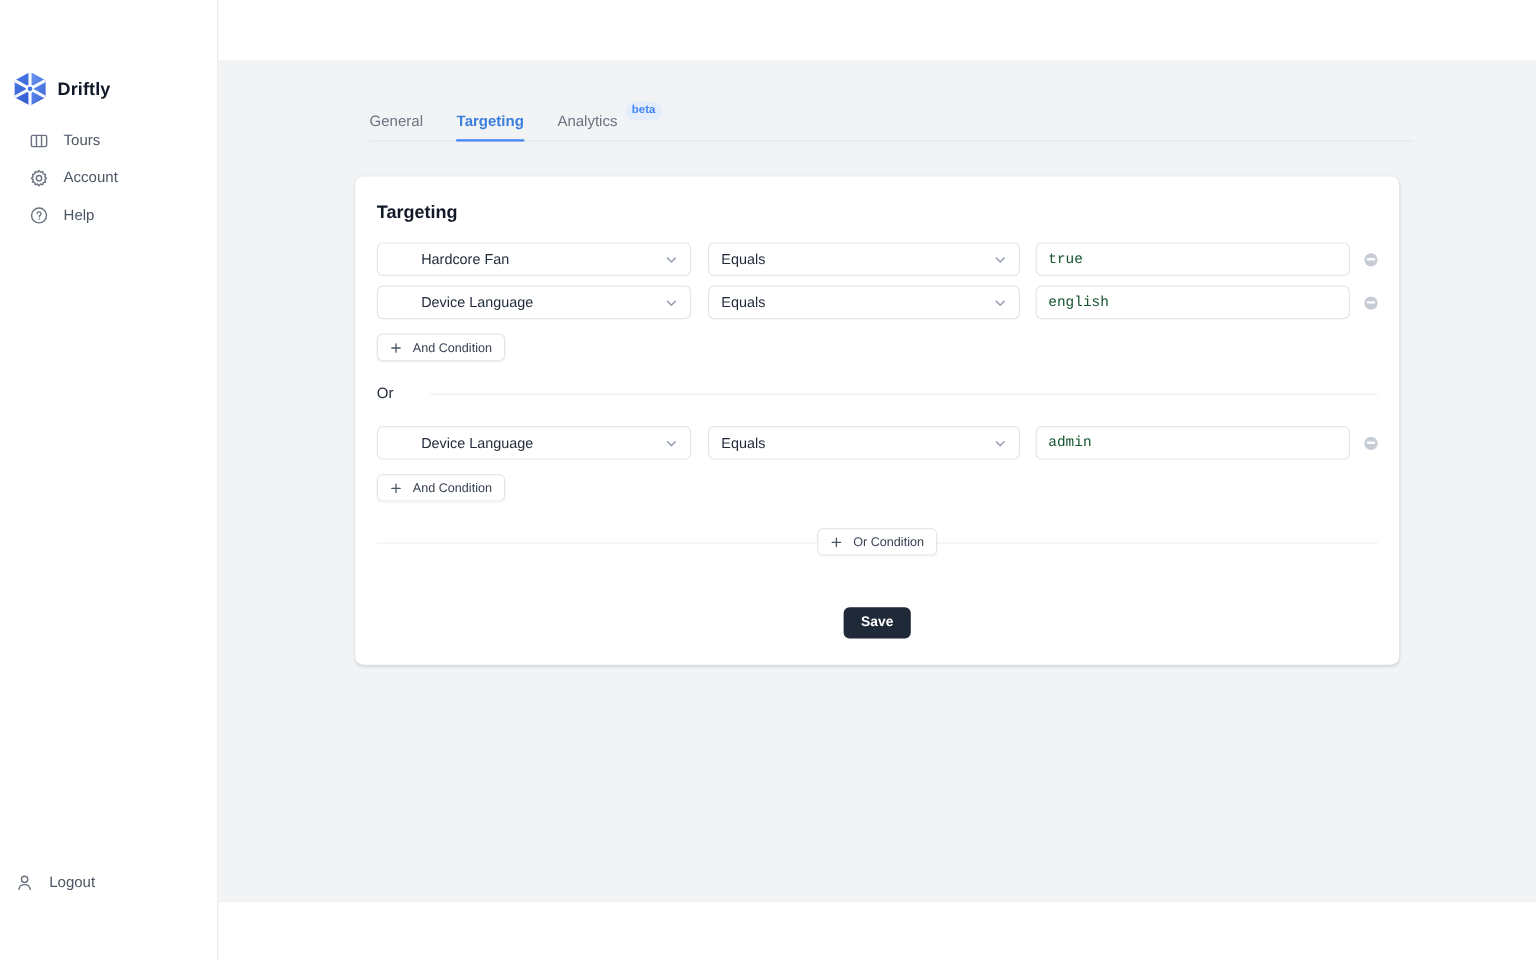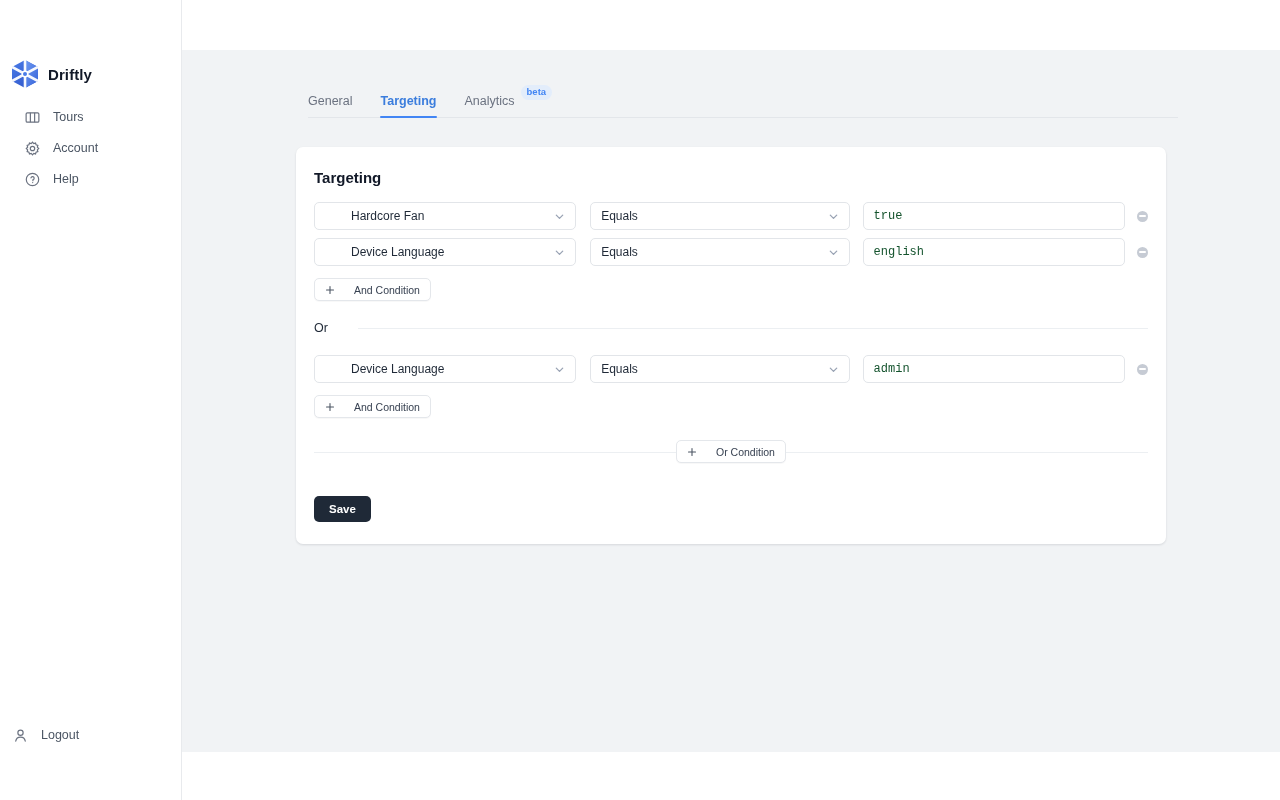--- a/index.html
+++ b/index.html
@@ -118,21 +118,21 @@
     border-radius: 50%;
     background: #c6cbd4;
     position: relative; cursor: pointer; flex: 0 0 11px;
   }
   .del-btn::after {
     content: ""; position: absolute; left: 2px; top: 4.5px;
     width: 7px; height: 2px; background: #ffffff; border-radius: 1px;
   }
 
   .ghost-btn {
-    display: inline-flex; align-items: center; gap: 19px;
+    display: inline-flex; align-items: center; gap: 9px;
     height: 23px; padding: 0 10px;
     border: 1px solid #e4e7eb; border-radius: 5px;
     background: #ffffff; color: #374151;
     font-size: 10.5px; cursor: pointer;
     box-shadow: 0 1px 1px rgba(16,24,40,.03);
   }
   .plus { width: 10px; height: 10px; color: #4b5563; }
 
   .and-wrap { margin-top: 12px; }
 
@@ -145,21 +145,21 @@
 
   .or-cond-wrap {
     position: relative; margin-top: 22px;
     display: flex; align-items: center; justify-content: center;
   }
   .or-cond-wrap .hr {
     position: absolute; left: 0; right: 0; top: 50%; height: 1px; background: #eceff2;
   }
   .or-cond-wrap .ghost-btn { position: relative; z-index: 1; }
 
-  .save-row { display: flex; justify-content: flex-start; margin-top: 33px; }
+  .save-row { display: flex; justify-content: center; margin-top: 43px; }
   .save-btn {
     background: #1f2937; color: #ffffff;
     font-size: 11.5px; font-weight: bold;
     border: 0; border-radius: 5px;
     height: 26px; padding: 0 15px; cursor: pointer;
     font-family: "Liberation Sans", sans-serif;
   }
 </style>
 </head>
 <body>

